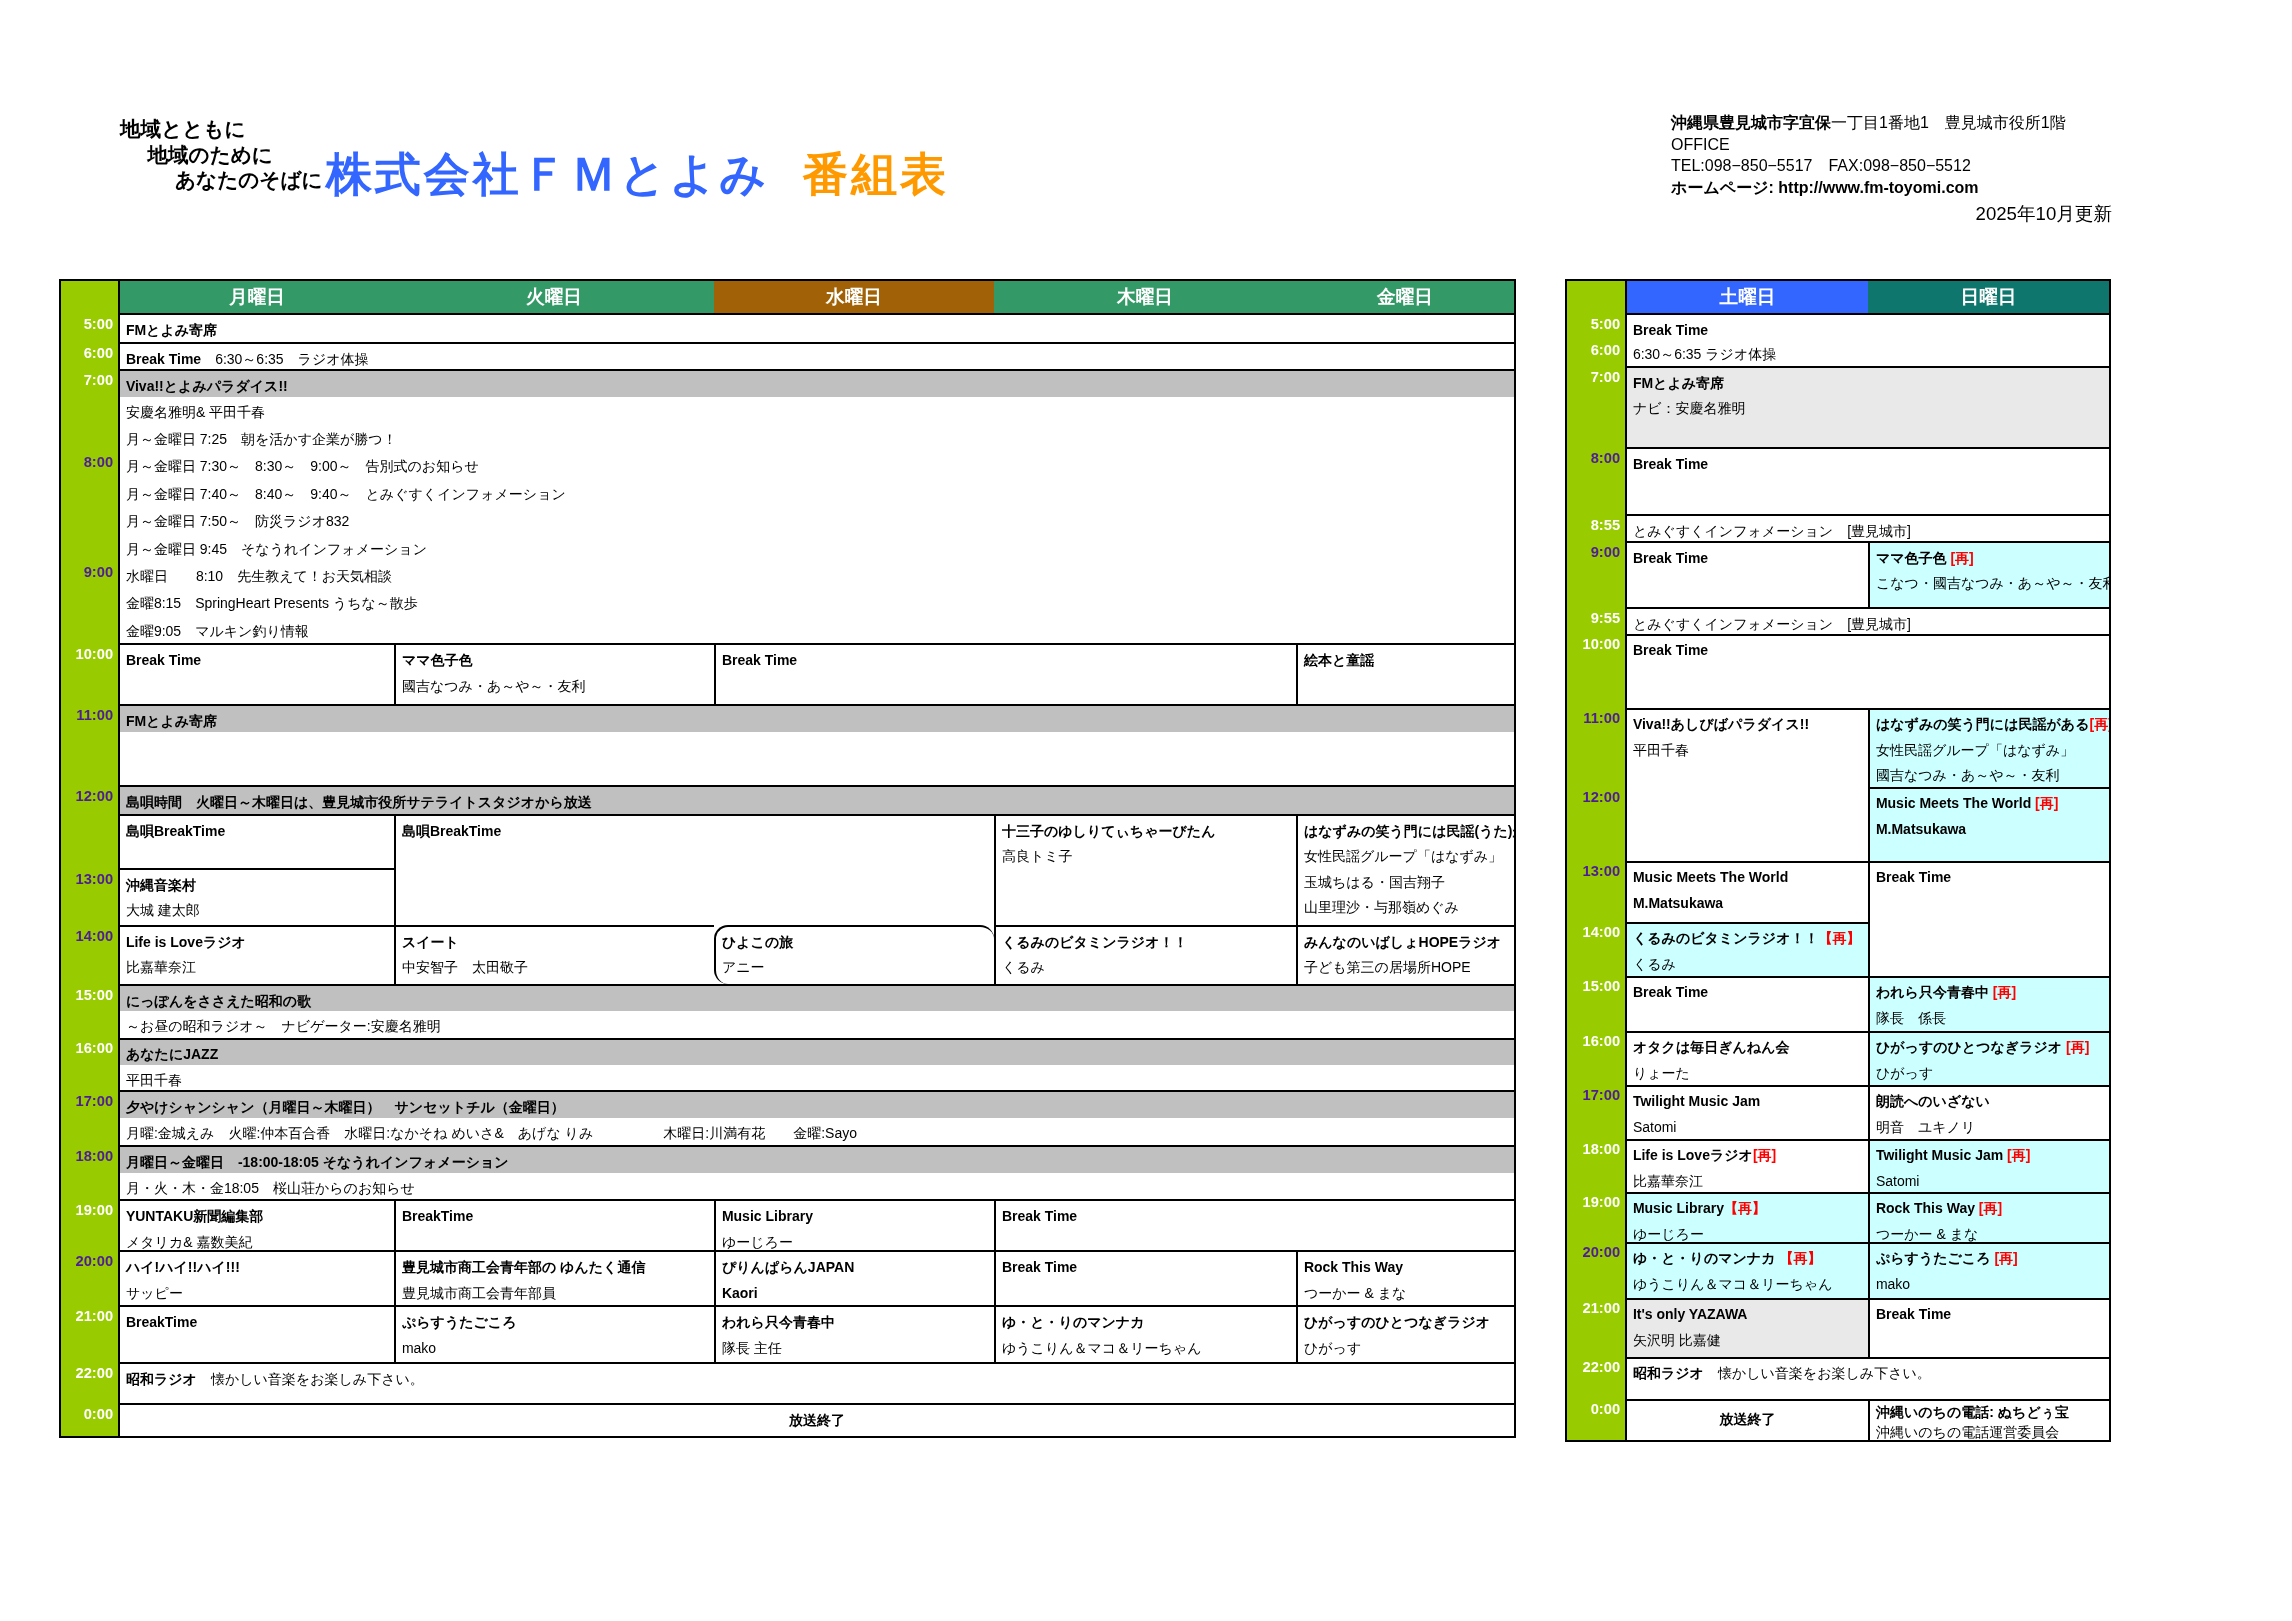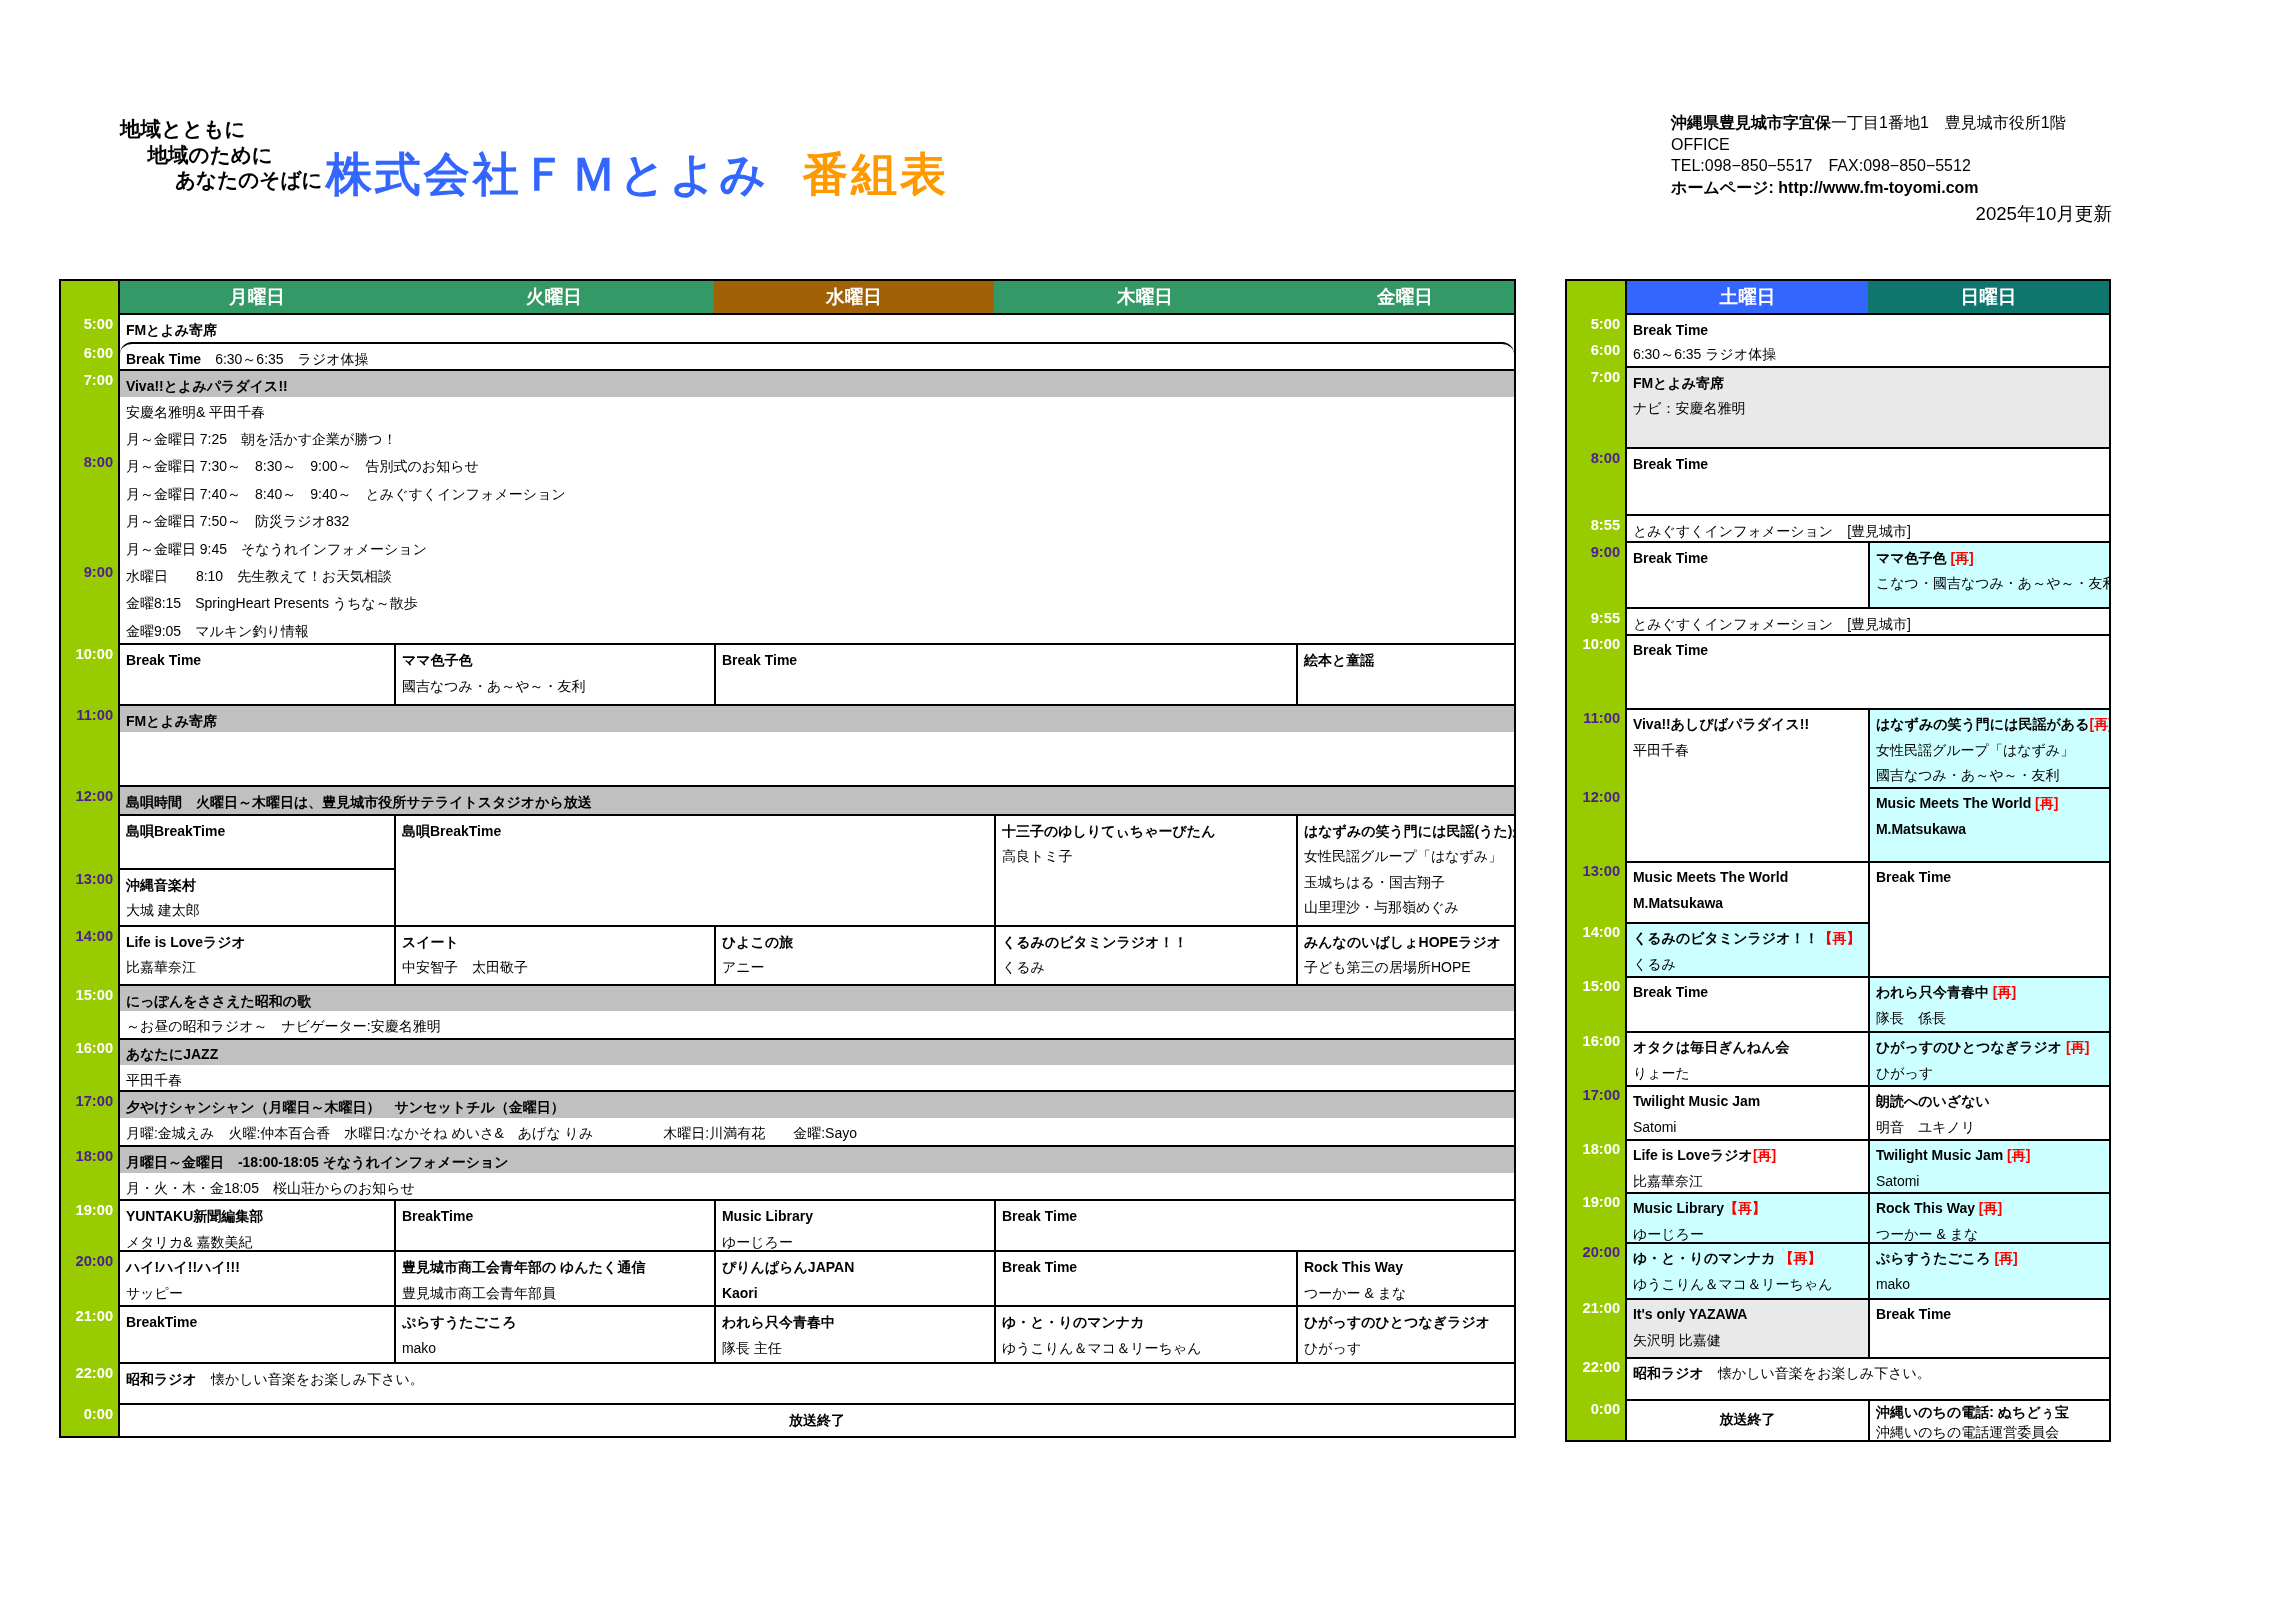--- a/index.html
+++ b/index.html
@@ -57,21 +57,21 @@
       <div class="dayhead" style="background: rgb(51, 153, 102); grid-area: 1 / 2;">月曜日</div>
       <div class="dayhead" style="background: rgb(51, 153, 102); grid-area: 1 / 3;">火曜日</div>
       <div class="dayhead" style="background: #a16207; grid-area: 1 / 4;">水曜日</div>
       <div class="dayhead" style="background: rgb(51, 153, 102); grid-area: 1 / 5;">木曜日</div>
       <div class="dayhead" style="background: rgb(51, 153, 102); grid-area: 1 / 6;">金曜日</div>
       <div class="timecell" style="grid-area: 2 / 1;"><span>5:00</span></div>
       <div class="cell" style="grid-area: 2 / 2 / auto / span 5; border-top: 2px solid rgb(0, 0, 0);">
         <div class="ln"><span class="b">FMとよみ寄席</span></div>
       </div>
       <div class="timecell" style="grid-area: 3 / 1;"><span>6:00</span></div>
-      <div class="cell" style="grid-area: 3 / 2 / auto / span 5; border-top: 2px solid rgb(0, 0, 0); border-radius: 12px;">
+      <div class="cell" style="grid-area: 3 / 2 / auto / span 5; border-top: 2px solid rgb(0, 0, 0);">
         <div class="ln"><span class="b">Break Time</span><span>　6:30～6:35　ラジオ体操</span></div>
       </div>
       <div class="timecell" style="grid-area: 4 / 1;"><span>7:00</span></div>
       <div class="cell" style="grid-area: 4 / 2 / auto / span 5; background: rgb(192, 192, 192); border-top: 2px solid rgb(0, 0, 0);">
         <div class="ln"><span class="b">Viva!!とよみパラダイス!!</span></div>
       </div>
       <div class="timecell" style="grid-area: 5 / 1;"></div>
       <div class="cell" style="grid-area: 5 / 2 / auto / span 5;">
         <div class="ln"><span>安慶名雅明&amp; 平田千春</span></div>
       </div>
@@ -155,21 +155,21 @@
       </div>
       <div class="timecell" style="grid-area: 20 / 1;"><span class="red">14:00</span></div>
       <div class="cell" style="grid-area: 20 / 2; border-top: 2px solid rgb(0, 0, 0);">
         <div class="ln"><span class="b">Life is Loveラジオ</span></div>
         <div class="ln"><span>比嘉華奈江</span></div>
       </div>
       <div class="cell" style="grid-area: 20 / 3; border-top: 2px solid rgb(0, 0, 0); border-left: 2px solid rgb(0, 0, 0);">
         <div class="ln"><span class="b">スイート</span></div>
         <div class="ln"><span>中安智子　太田敬子</span></div>
       </div>
-      <div class="cell" style="grid-area: 20 / 4; border-top: 2px solid rgb(0, 0, 0); border-left: 2px solid rgb(0, 0, 0);">
+      <div class="cell" style="grid-area: 20 / 4; border-top: 2px solid rgb(0, 0, 0); border-left: 2px solid rgb(0, 0, 0); border-radius: 14px;">
         <div class="ln"><span class="b">ひよこの旅</span></div>
         <div class="ln"><span>アニー</span></div>
       </div>
       <div class="cell" style="grid-area: 20 / 5; border-top: 2px solid rgb(0, 0, 0); border-left: 2px solid rgb(0, 0, 0);">
         <div class="ln"><span class="b">くるみのビタミンラジオ！！</span></div>
         <div class="ln"><span>くるみ</span></div>
       </div>
       <div class="cell" style="grid-area: 20 / 6; border-top: 2px solid rgb(0, 0, 0); border-left: 2px solid rgb(0, 0, 0);">
         <div class="ln"><span class="b">みんなのいばしょHOPEラジオ</span></div>
         <div class="ln"><span>子ども第三の居場所HOPE</span></div>

